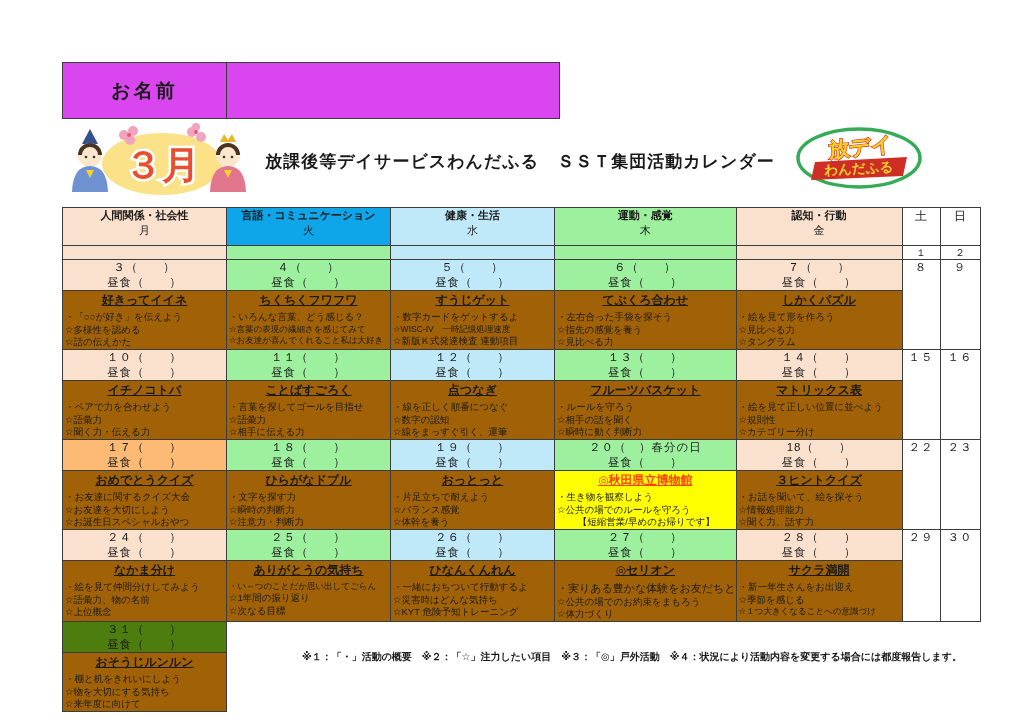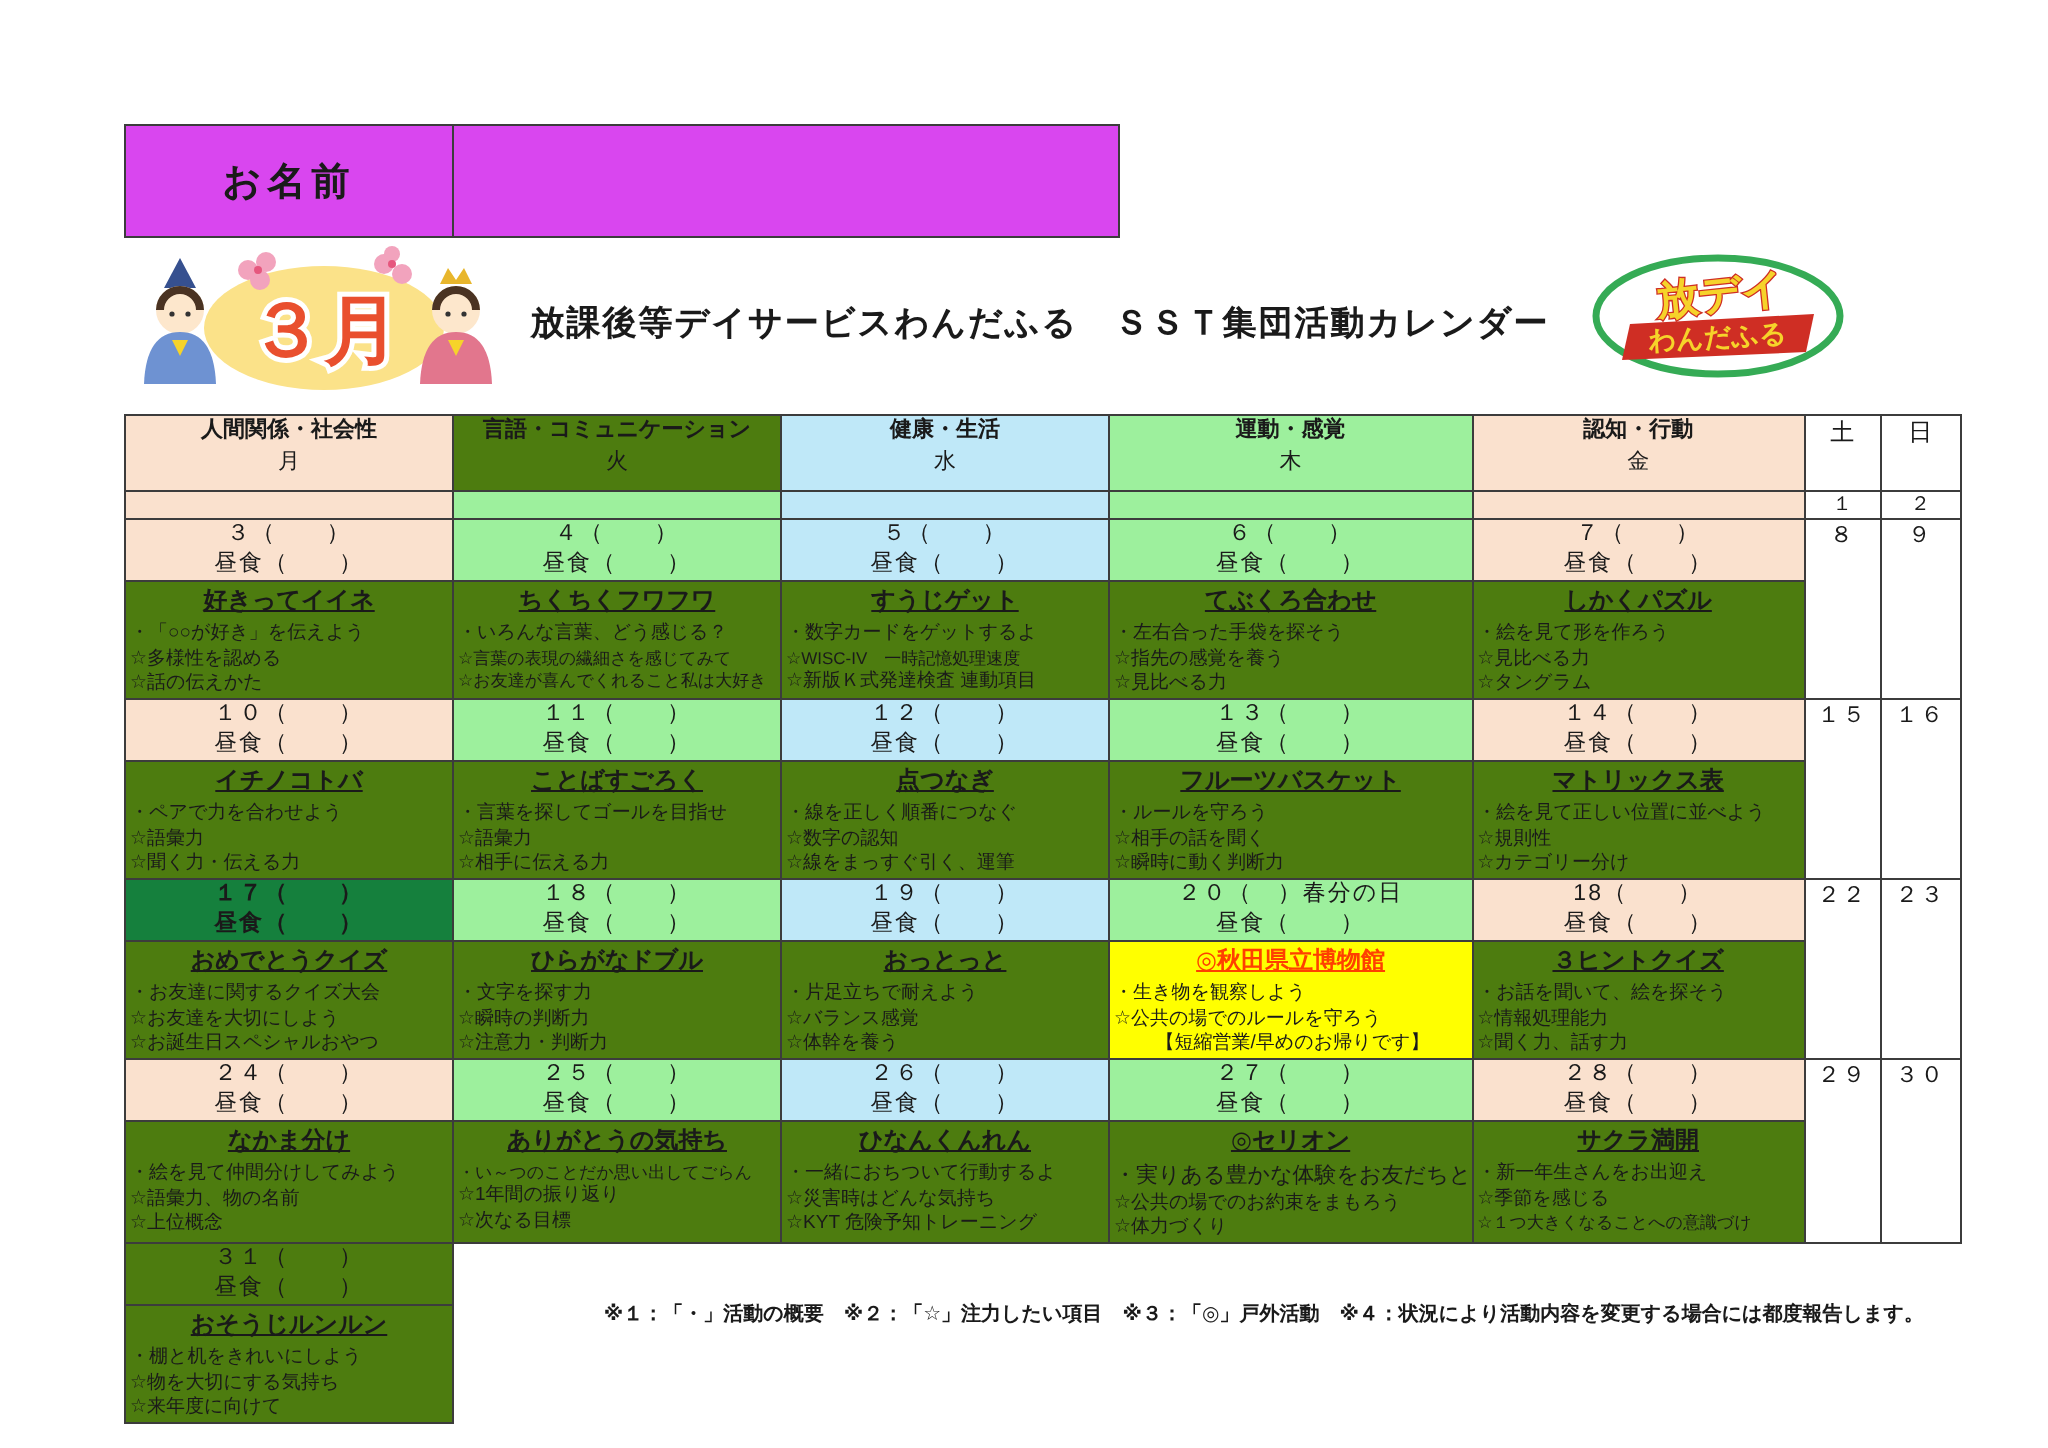--- a/index.html
+++ b/index.html
@@ -24,21 +24,21 @@
                  vertical-align:top;overflow:hidden;}
   .hdr{height:37px;text-align:center;vertical-align:middle;}
   .hdr-cat{font-size:11px;font-weight:bold;line-height:1.3;}
   .hdr-day{font-size:11px;font-weight:normal;margin-top:1px;}
   .wk-hdr{vertical-align:bottom;text-align:center;font-size:12px;font-weight:normal;
           background:#fff;padding-bottom:3px;}
   .thin-cell{height:13px;font-size:10px;text-align:center;line-height:13px;
              vertical-align:middle;background:#fff;}
   .date-cell{height:28px;text-align:center;vertical-align:middle;font-size:11.5px;
              line-height:1.32;letter-spacing:1px;}
-  .act-cell{height:52px;background:#4d7c0f;}
+  .act-cell{height:52px;background:#a16207;}
   .act-title{text-align:center;font-weight:bold;font-size:12px;
              text-decoration:underline;margin:1px 0 2px 0;}
   .act-line{font-size:9.5px;line-height:1.32;padding-left:2px;white-space:nowrap;}
   .weekend-cell{text-align:center;vertical-align:top;font-size:11.5px;
                 padding-top:2px;background:#fff;letter-spacing:1px;}
   .noborder{border:none !important;background:#fff;}
   
   .footnote{position:absolute;left:62px;top:650px;width:900px;text-align:right;
             font-size:10px;font-weight:bold;}
 </style>
@@ -108,21 +108,21 @@
       <col style="width:166px">
       <col style="width:38px">
       <col style="width:40px">
   </colgroup>
 <tbody>
       <tr>
         <th class="hdr" style="background: rgb(250, 225, 206);">
           <div class="hdr-cat">人間関係・社会性</div>
           <div class="hdr-day">月</div>
         </th>
-        <th class="hdr" style="background: #4d7c0f;">
+        <th class="hdr" style="background: #0ea5e9;">
           <div class="hdr-cat">言語・コミュニケーション</div>
           <div class="hdr-day">火</div>
         </th>
         <th class="hdr" style="background: rgb(191, 232, 248);">
           <div class="hdr-cat">健康・生活</div>
           <div class="hdr-day">水</div>
         </th>
         <th class="hdr" style="background: rgb(157, 240, 157);">
           <div class="hdr-cat">運動・感覚</div>
           <div class="hdr-day">木</div>
@@ -249,21 +249,21 @@
           <div class="act-line">☆瞬時に動く判断力</div>
         </td>
         <td class="act-cell">
           <div class="act-title">マトリックス表</div>
           <div class="act-line">・絵を見て正しい位置に並べよう</div>
           <div class="act-line">☆規則性</div>
           <div class="act-line">☆カテゴリー分け</div>
         </td>
       </tr>
       <tr>
-        <td class="date-cell" style="background: #15803d; font-weight: bold;">
+        <td class="date-cell" style="background: #fdba74;">
           <div>１７（　　）</div>
           <div>昼食（　　）</div>
         </td>
         <td class="date-cell" style="background: rgb(157, 240, 157); margin-top: 48px;">
           <div>１８（　　）</div>
           <div>昼食（　　）</div>
         </td>
         <td class="date-cell" style="background: rgb(191, 232, 248);">
           <div>１９（　　）</div>
           <div>昼食（　　）</div>

